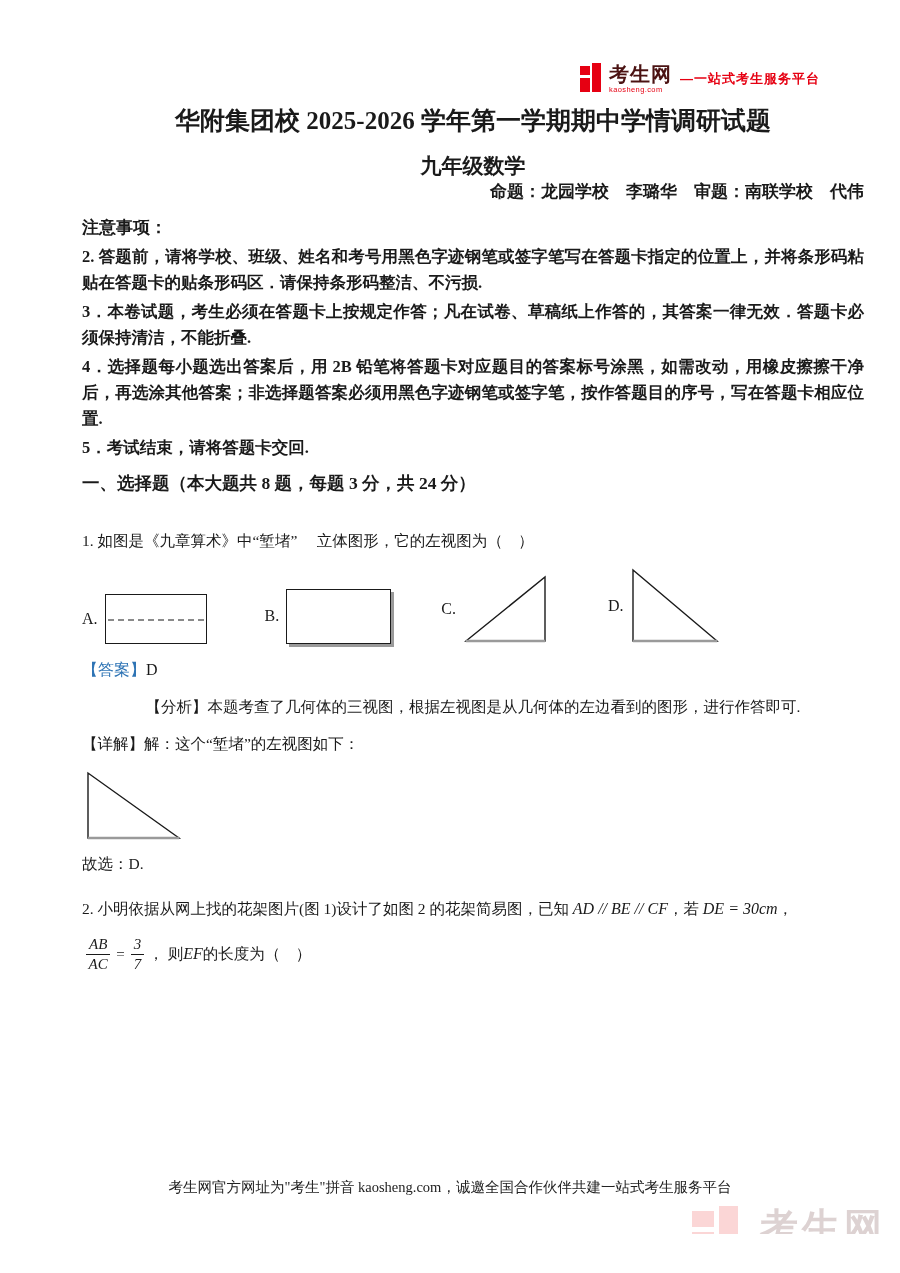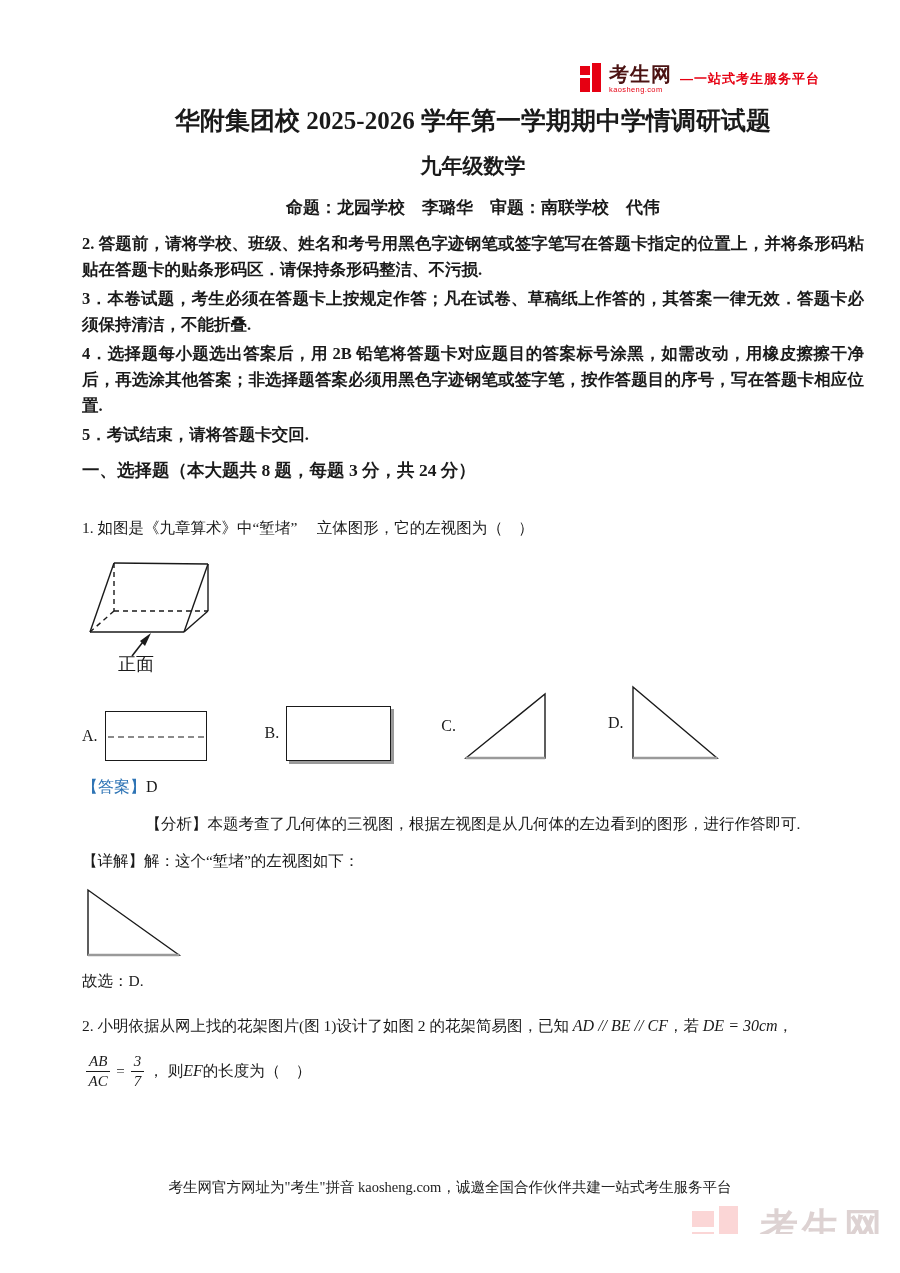--- a/index.html
+++ b/index.html
@@ -15,21 +15,21 @@
   .mark .b-bl{left:0;top:15px;width:10px;height:14px;}
   .mark .b-r{left:12px;top:0;width:9px;height:29px;}
   .logo-text{display:flex;flex-direction:column;line-height:1;}
   .logo-name{font-family:"Liberation Sans",sans-serif;font-weight:bold;font-size:20px;color:#4a1212;letter-spacing:1px;}
   .logo-domain{font-family:"Liberation Sans",sans-serif;font-size:7.5px;color:#e60012;margin-top:2px;letter-spacing:.4px;}
   .logo-tagline{font-family:"Liberation Sans",sans-serif;font-weight:bold;font-size:13px;color:#e60012;margin-left:8px;letter-spacing:1px;}
 
   
   .title{text-align:center;font-weight:bold;font-size:25px;line-height:1.2;}
   .subtitle{text-align:center;font-weight:bold;font-size:21px;margin-top:16px;}
-  .byline{text-align:center;font-weight:bold;font-size:17px;margin-top:16px;}
+  .byline{text-align:right;font-weight:bold;font-size:17px;}
 
   
   .notice{margin-top:12px;font-weight:bold;font-size:16.5px;}
   .notice p{margin:3px 0;line-height:26px;text-align:justify;}
   .notice .nh{margin:0 0 2px 0;font-size:17px;}
 
   .section-head{font-weight:bold;font-size:17.5px;margin-top:10px;}
 
   .qtext{font-size:15.5px;margin-top:36px;}
 
@@ -92,50 +92,31 @@
     <span class="logo-tagline"><span>—</span><span>一站式考生服务平台</span></span>
   </div>
 
   <div class="content">
 
     <div class="title">华附集团校 2025-2026 学年第一学期期中学情调研试题</div>
     <div class="subtitle">九年级数学</div>
     <div class="byline">命题：龙园学校　李璐华　审题：南联学校　代伟</div>
 
     <div class="notice">
+      <p class="nh">注意事项：</p>
       <p>2. 答题前，请将学校、班级、姓名和考号用黑色字迹钢笔或签字笔写在答题卡指定的位置上，并将条形码粘贴在答题卡的贴条形码区．请保持条形码整洁、不污损.</p>
       <p>3．本卷试题，考生必须在答题卡上按规定作答；凡在试卷、草稿纸上作答的，其答案一律无效．答题卡必须保持清洁，不能折叠.</p>
       <p>4．选择题每小题选出答案后，用 2B 铅笔将答题卡对应题目的答案标号涂黑，如需改动，用橡皮擦擦干净后，再选涂其他答案；非选择题答案必须用黑色字迹钢笔或签字笔，按作答题目的序号，写在答题卡相应位置.</p>
       <p>5．考试结束，请将答题卡交回.</p>
     </div>
 
     <div class="section-head">一、选择题（本大题共 8 题，每题 3 分，共 24 分）</div>
 
     <p class="qtext">1. 如图是《九章算术》中“堑堵”　 立体图形，它的左视图为（　）</p>
 
-    <div class="prism-wrap">
-      <svg width="172" height="120" viewBox="0 0 172 120">
-        <g fill="none" stroke="#1a1a1a" stroke-width="1.4">
-          <path d="M30,8 L124,9"></path>
-          <path d="M30,8 L6,77"></path>
-          <path d="M6,77 L100,77"></path>
-          <path d="M100,77 L124,56"></path>
-          <path d="M124,9 L124,56"></path>
-          <path d="M124,9 L100,77"></path>
-          <g stroke-dasharray="5,4">
-            <path d="M30,8 L30,56"></path>
-            <path d="M30,56 L124,56"></path>
-            <path d="M30,56 L6,77"></path>
-          </g>
-          <path d="M48,101 L62,83" stroke-width="1.6"></path>
-        </g>
-        <polygon points="67,78 56,86 61,91" fill="#1a1a1a"></polygon>
-        <text x="34" y="115" font-size="18">正面</text>
-      </svg>
-    </div>
 
     <div class="options">
       <div class="opt optA">
         <span class="opt-label">A.</span>
         <span class="rectA">
             <span class="dash"></span>
           </span>
       </div>
       <div class="opt optB">
         <span class="opt-label">B.</span>

